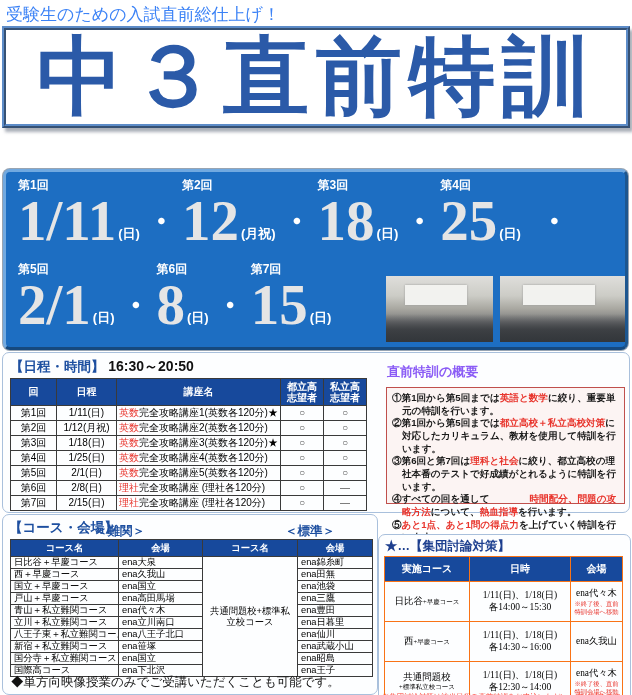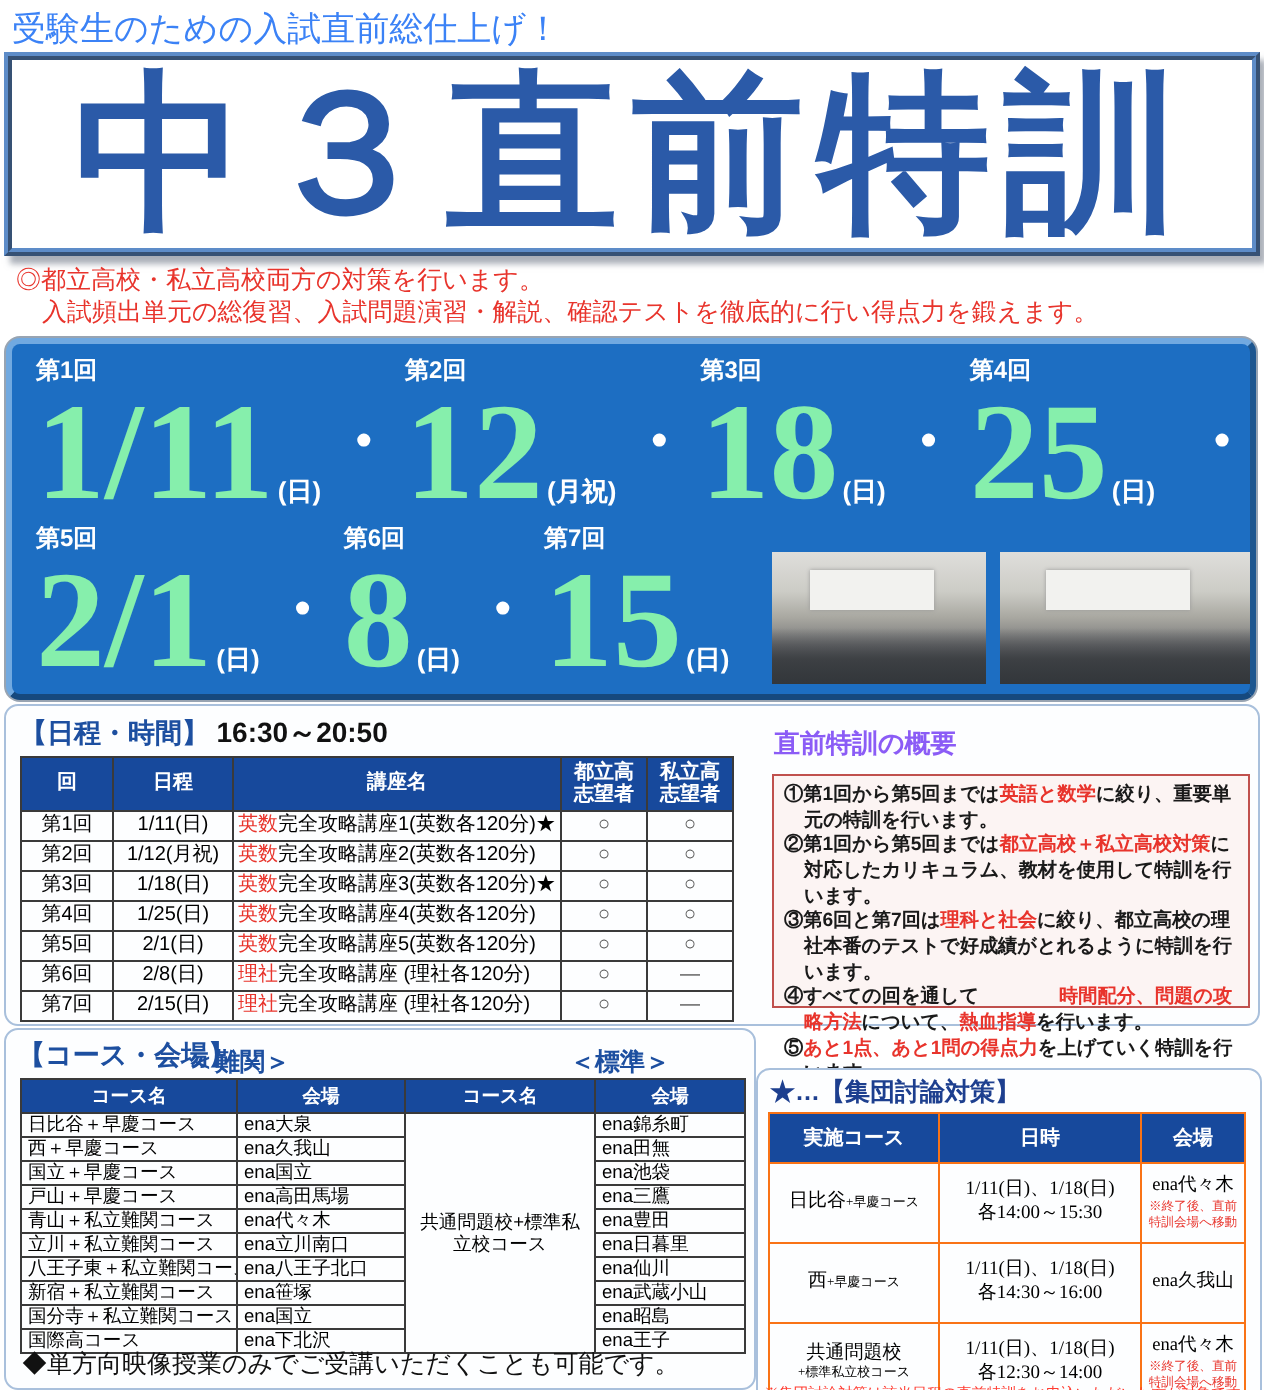--- a/index.html
+++ b/index.html
@@ -21,21 +21,21 @@
   
   .banner{position:absolute;top:169px;left:3px;width:619px;height:175px;background:#1d6ec2;
           border-radius:7px;border:3px solid;border-color:#71a9e0 #1d568f #16497e #71a9e0;
           box-shadow:0 0 0 1px #98a4b2;}
   .dates-row{position:absolute;display:flex;align-items:flex-start;gap:4px;}
   .row1{top:6px;left:12px;right:6px;}
   .row2{top:90px;left:12px;}
   .dgroup{display:flex;flex-direction:column;}
   .round-label{color:#fff;font-weight:bold;font-size:12px;line-height:14px;}
   .date-pair{display:flex;align-items:flex-end;}
-  .num{font-family:"Liberation Serif",serif;font-weight:bold;font-size:69px;color:#86efac;line-height:1;}
+  .num{font-family:"Liberation Serif",serif;font-weight:bold;font-size:57px;color:#e5e5e5;line-height:1;}
   .day{font-size:13px;font-weight:bold;color:#fff;margin:0 0 6px 2px;white-space:nowrap;}
   .bullet{color:#fff;font-size:34px;font-weight:bold;line-height:1;margin-top:26px;}
   .bullet.trailing{margin-left:12px;}
   .photo{position:absolute;overflow:hidden;
          background:linear-gradient(180deg,#dfdedb 0%,#ccccc6 30%,#a8a7a0 50%,#77787a 70%,#474b4f 100%);}
   .photo::before{content:"";position:absolute;left:18%;top:14%;width:58%;height:30%;
                  background:#f2f2ef;box-shadow:0 0 2px #999;}
   .photo::after{content:"";position:absolute;left:0;bottom:0;width:100%;height:42%;
                 background:linear-gradient(180deg,rgba(70,75,80,0) 0%,rgba(55,58,62,.85) 55%,#33373b 100%);}
   .photo1{left:380px;top:104px;width:107px;height:66px;}
@@ -103,24 +103,20 @@
 <body>
 
 <div class="page">
 
   <div class="tagline">受験生のための入試直前総仕上げ！</div>
 
   <div class="title-box">
     <div class="title-text">中３直前特訓</div>
   </div>
 
-  <div class="intro">
-    <div class="l1">◎都立高校・私立高校両方の対策を行います。</div>
-    <div class="l2">入試頻出単元の総復習、入試問題演習・解説、確認テストを徹底的に行い得点力を鍛えます。</div>
-  </div>
 
   <div class="banner">
     <div class="dates-row row1">
       <div class="dgroup">
         <span class="round-label">第1回</span>
         <span class="date-pair">
           <span class="num">1/11</span>
           <span class="day">(日)</span>
         </span>
       </div>

